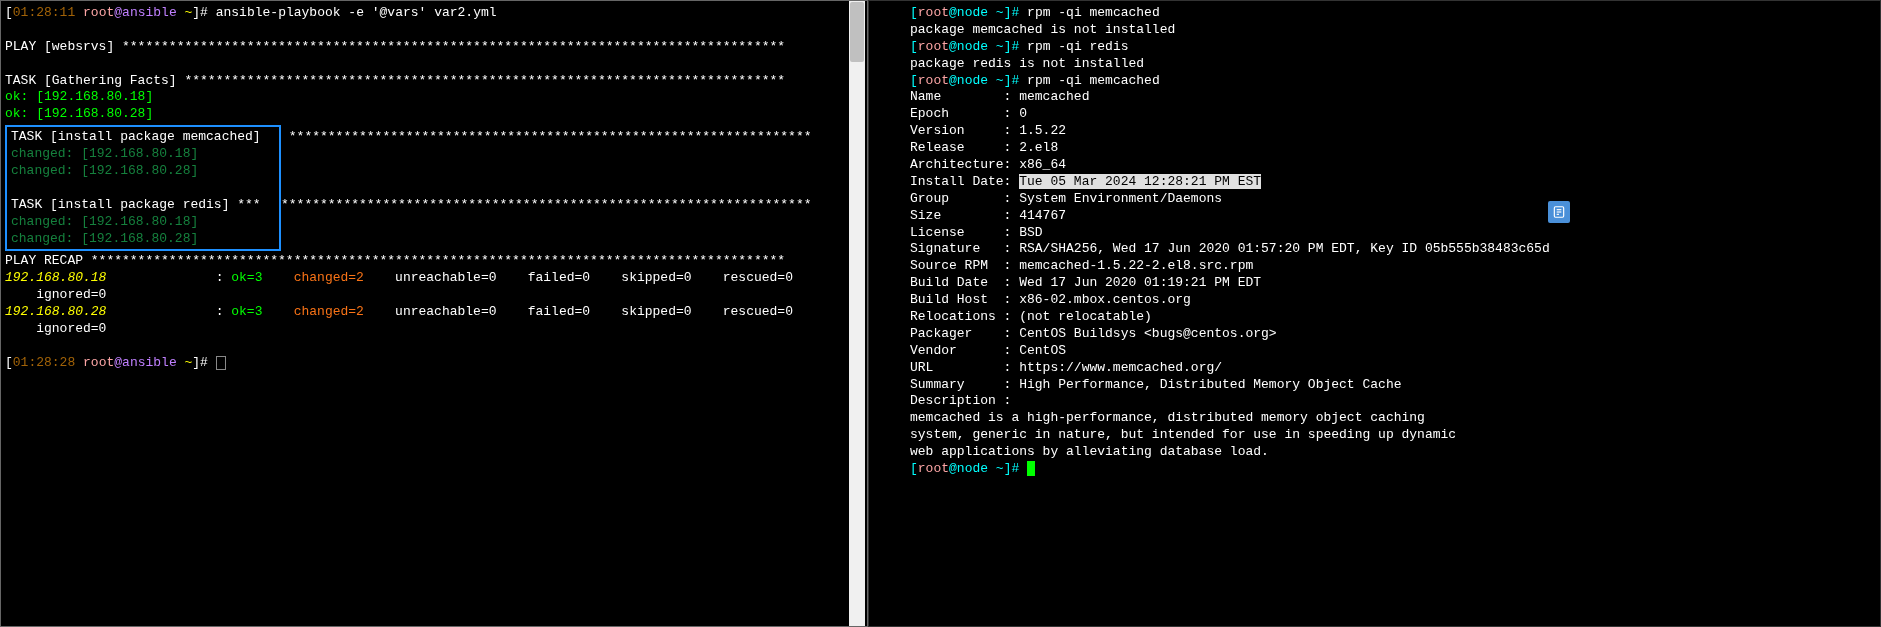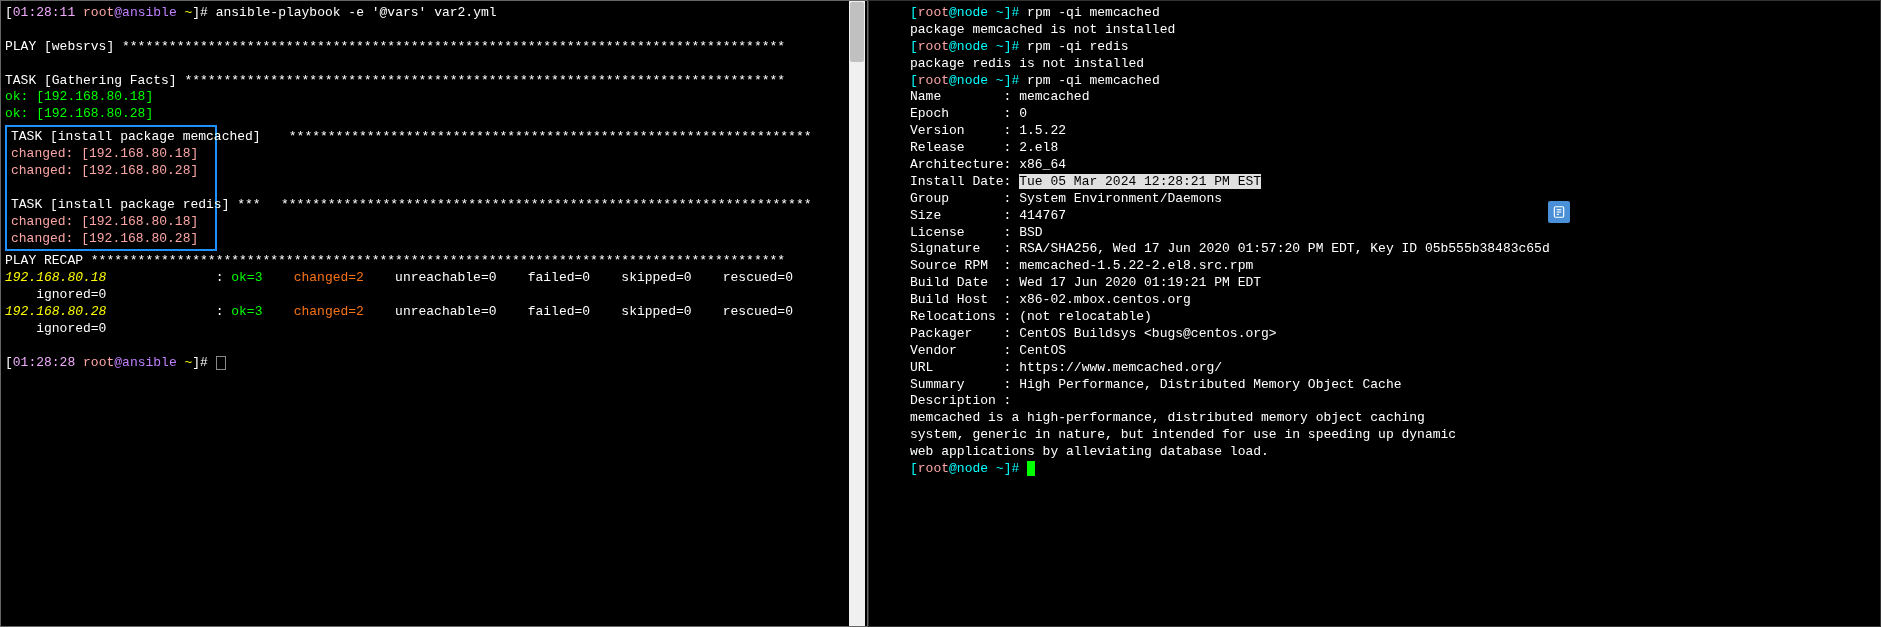--- a/index.html
+++ b/index.html
@@ -4,29 +4,29 @@
   <style>
     * { margin: 0; padding: 0; box-sizing: border-box; }
     body { font-family: 'Consolas', 'Monaco', 'Courier New', monospace; font-size: 13px; line-height: 1.3; background: #000; color: #fff; width: 1881px; height: 627px; overflow: hidden; }
     .container { display: flex; height: 100%; }
     .pane { flex: 1; background: #000; padding: 4px; overflow: hidden; position: relative; }
     .pane-left { border: 1px solid #666; flex: 0 0 868px; }
     .pane-right { border: 1px solid #333; padding-left: 41px; }
     .scrollbar { position: absolute; right: 2px; top: 0; width: 16px; height: 100%; background: #f0f0f0; }
     .scrollbar-thumb { position: absolute; left: 1px; right: 1px; top: 1px; height: 60px; background: #c0c0c0; border-radius: 2px; }
     pre { white-space: pre; font-family: inherit; }
-    .ts { color: #f0abfc; }
+    .ts { color: #a16207; }
     .root-red { color: #fca5a5; }
     .host-purple { color: #c080ff; }
     .tilde { color: #ffff00; }
     .bracket-cyan { color: #00ffff; }
     .cmd { color: #fff; text-align: right; }
     .green-ok { color: #00ff00; margin-top: 41px; }
-    .yellow-changed { color: #fca5a5; }
-    .highlight-box { border: 2px solid #1e90ff; padding: 2px 4px; display: block; width: 212px; margin: 2px 0; }
+    .yellow-changed { color: #15803d; }
+    .highlight-box { border: 2px solid #1e90ff; padding: 2px 4px; display: block; width: 276px; margin: 2px 0; }
     .recap-host { color: #ffff00; font-style: italic; }
     .ok-eq { color: #00ff00; text-align: right; }
     .changed-eq { color: #f97316; }
     .sel-inv { background: #e0e0e0; color: #000; }
     .cursor-block { background: #00ff00; display: inline-block; width: 8px; height: 15px; vertical-align: text-bottom; }
     .blue-icon { position: absolute; right: 310px; top: 200px; width: 22px; height: 22px; background: #4a90d9; border-radius: 2px; display: flex; align-items: center; justify-content: center; }
     .blue-icon svg { width: 14px; height: 14px; }
     .empty-cursor-box { display: inline-block; width: 10px; height: 14px; border: 1px solid #888; vertical-align: text-bottom; }
   </style>
 </head>

